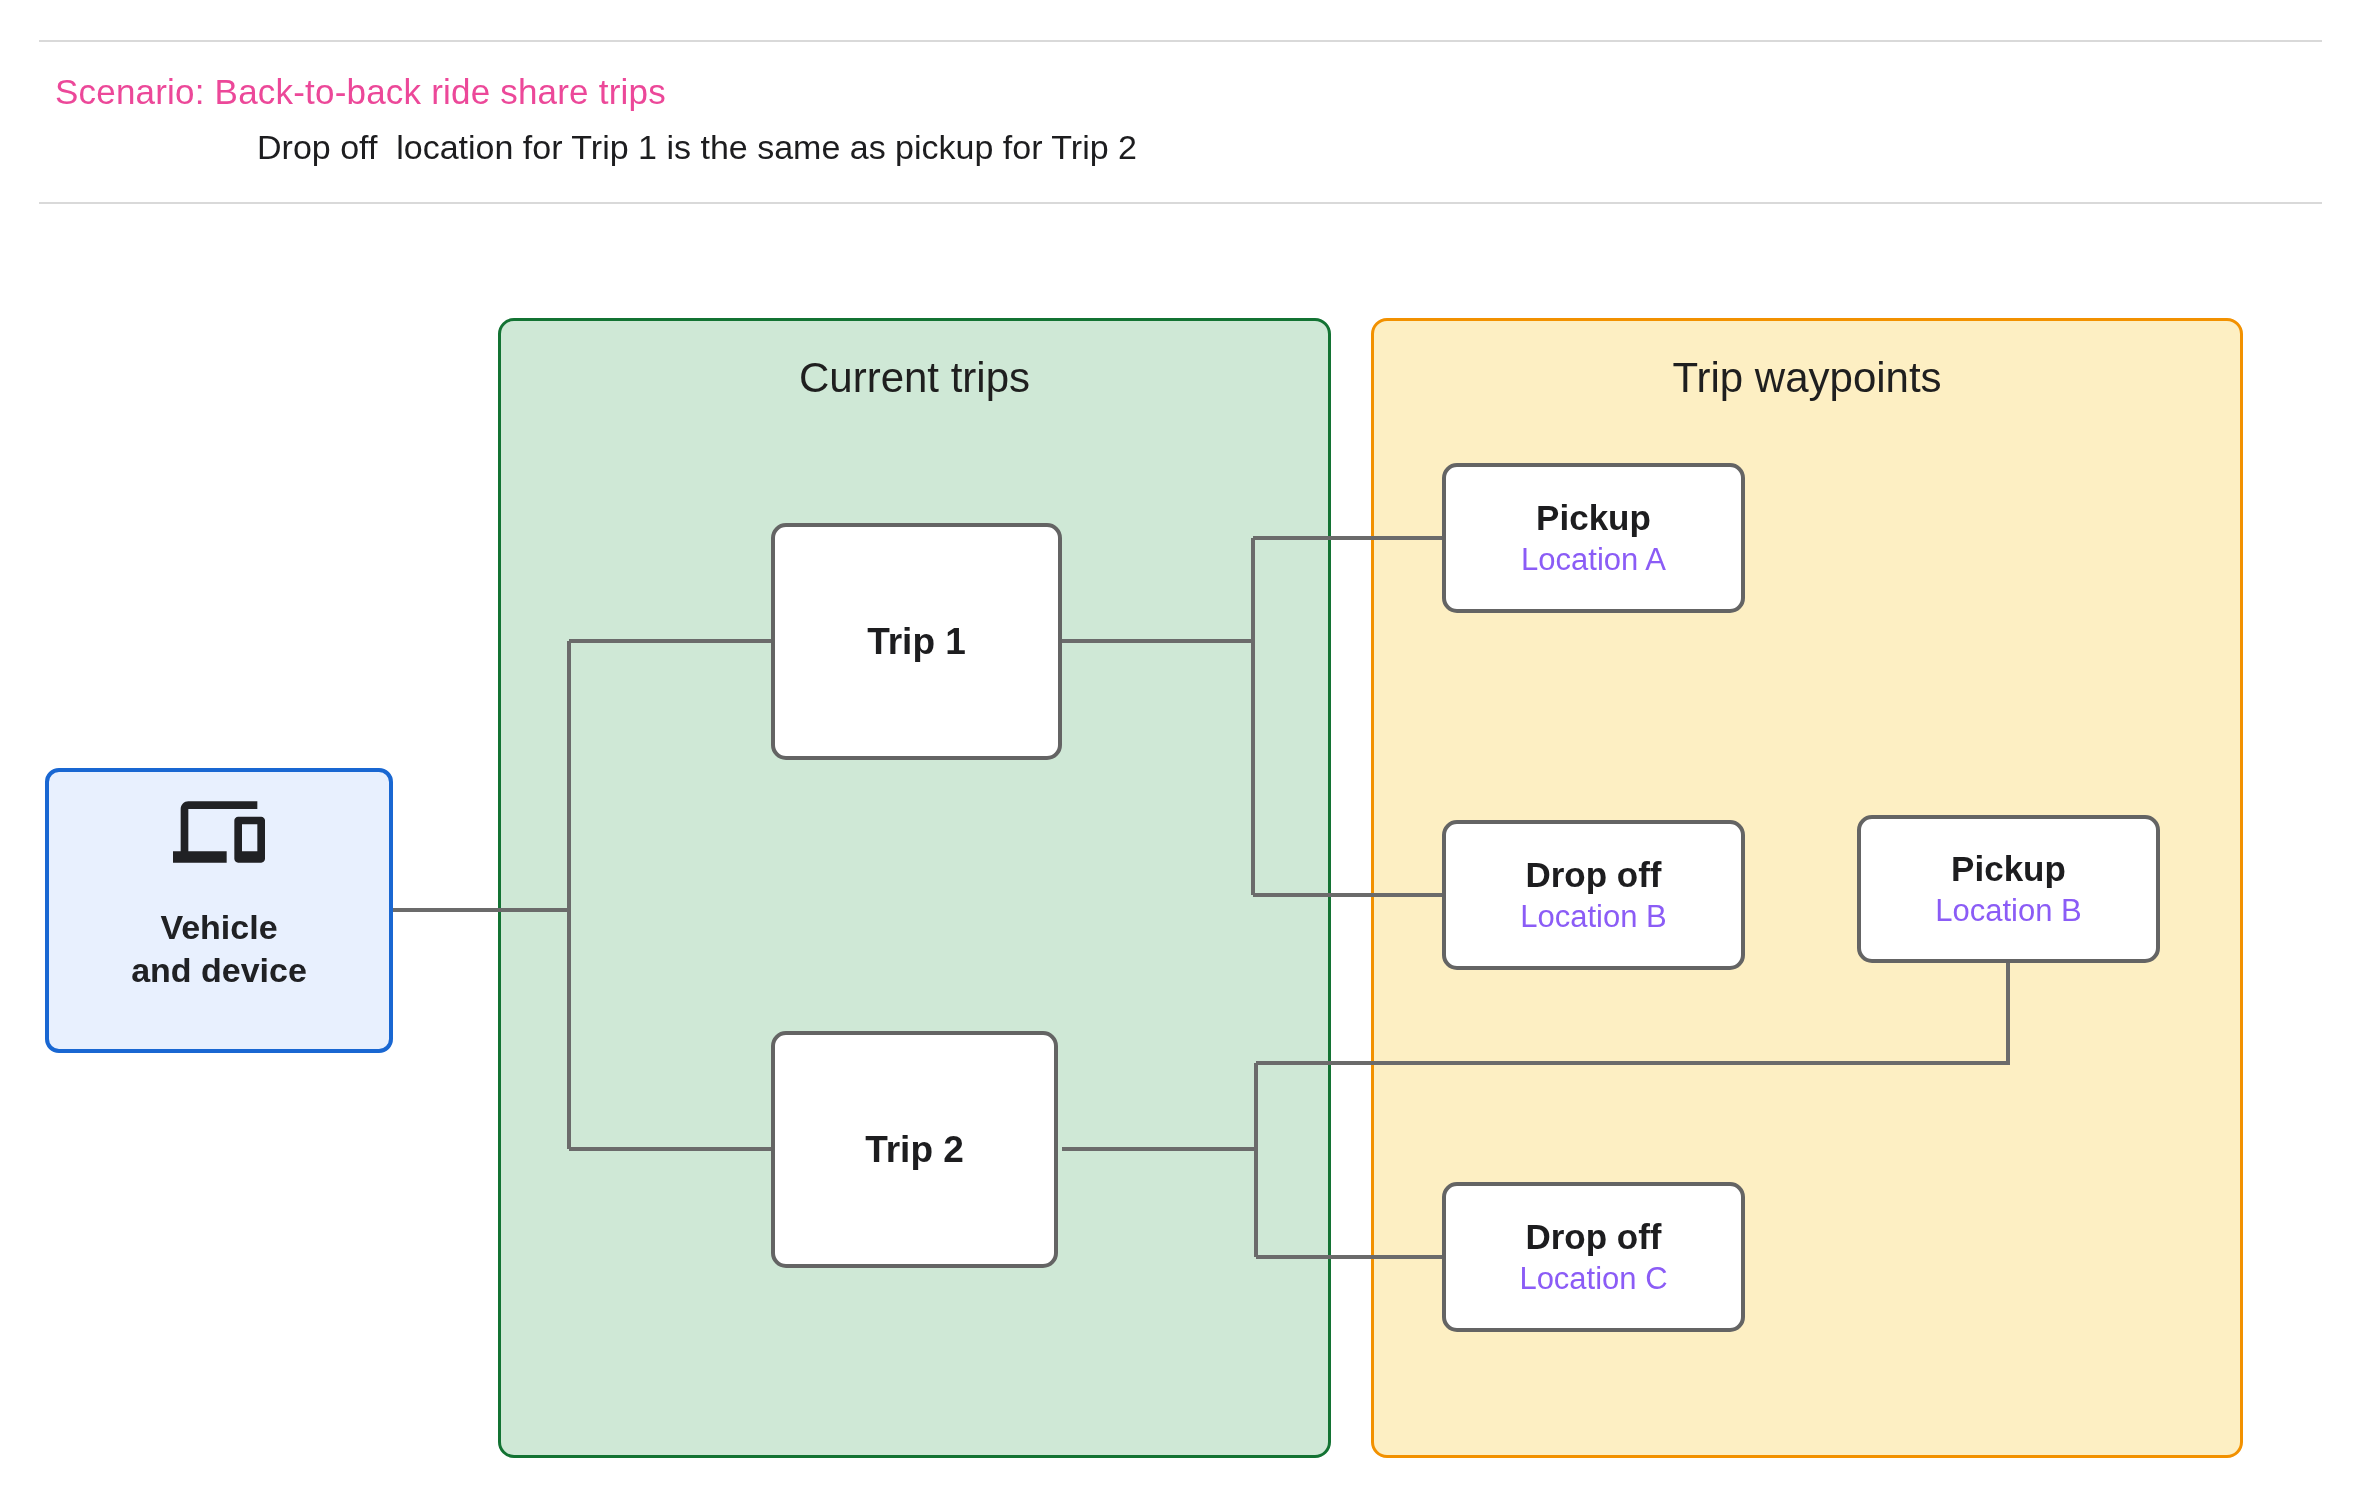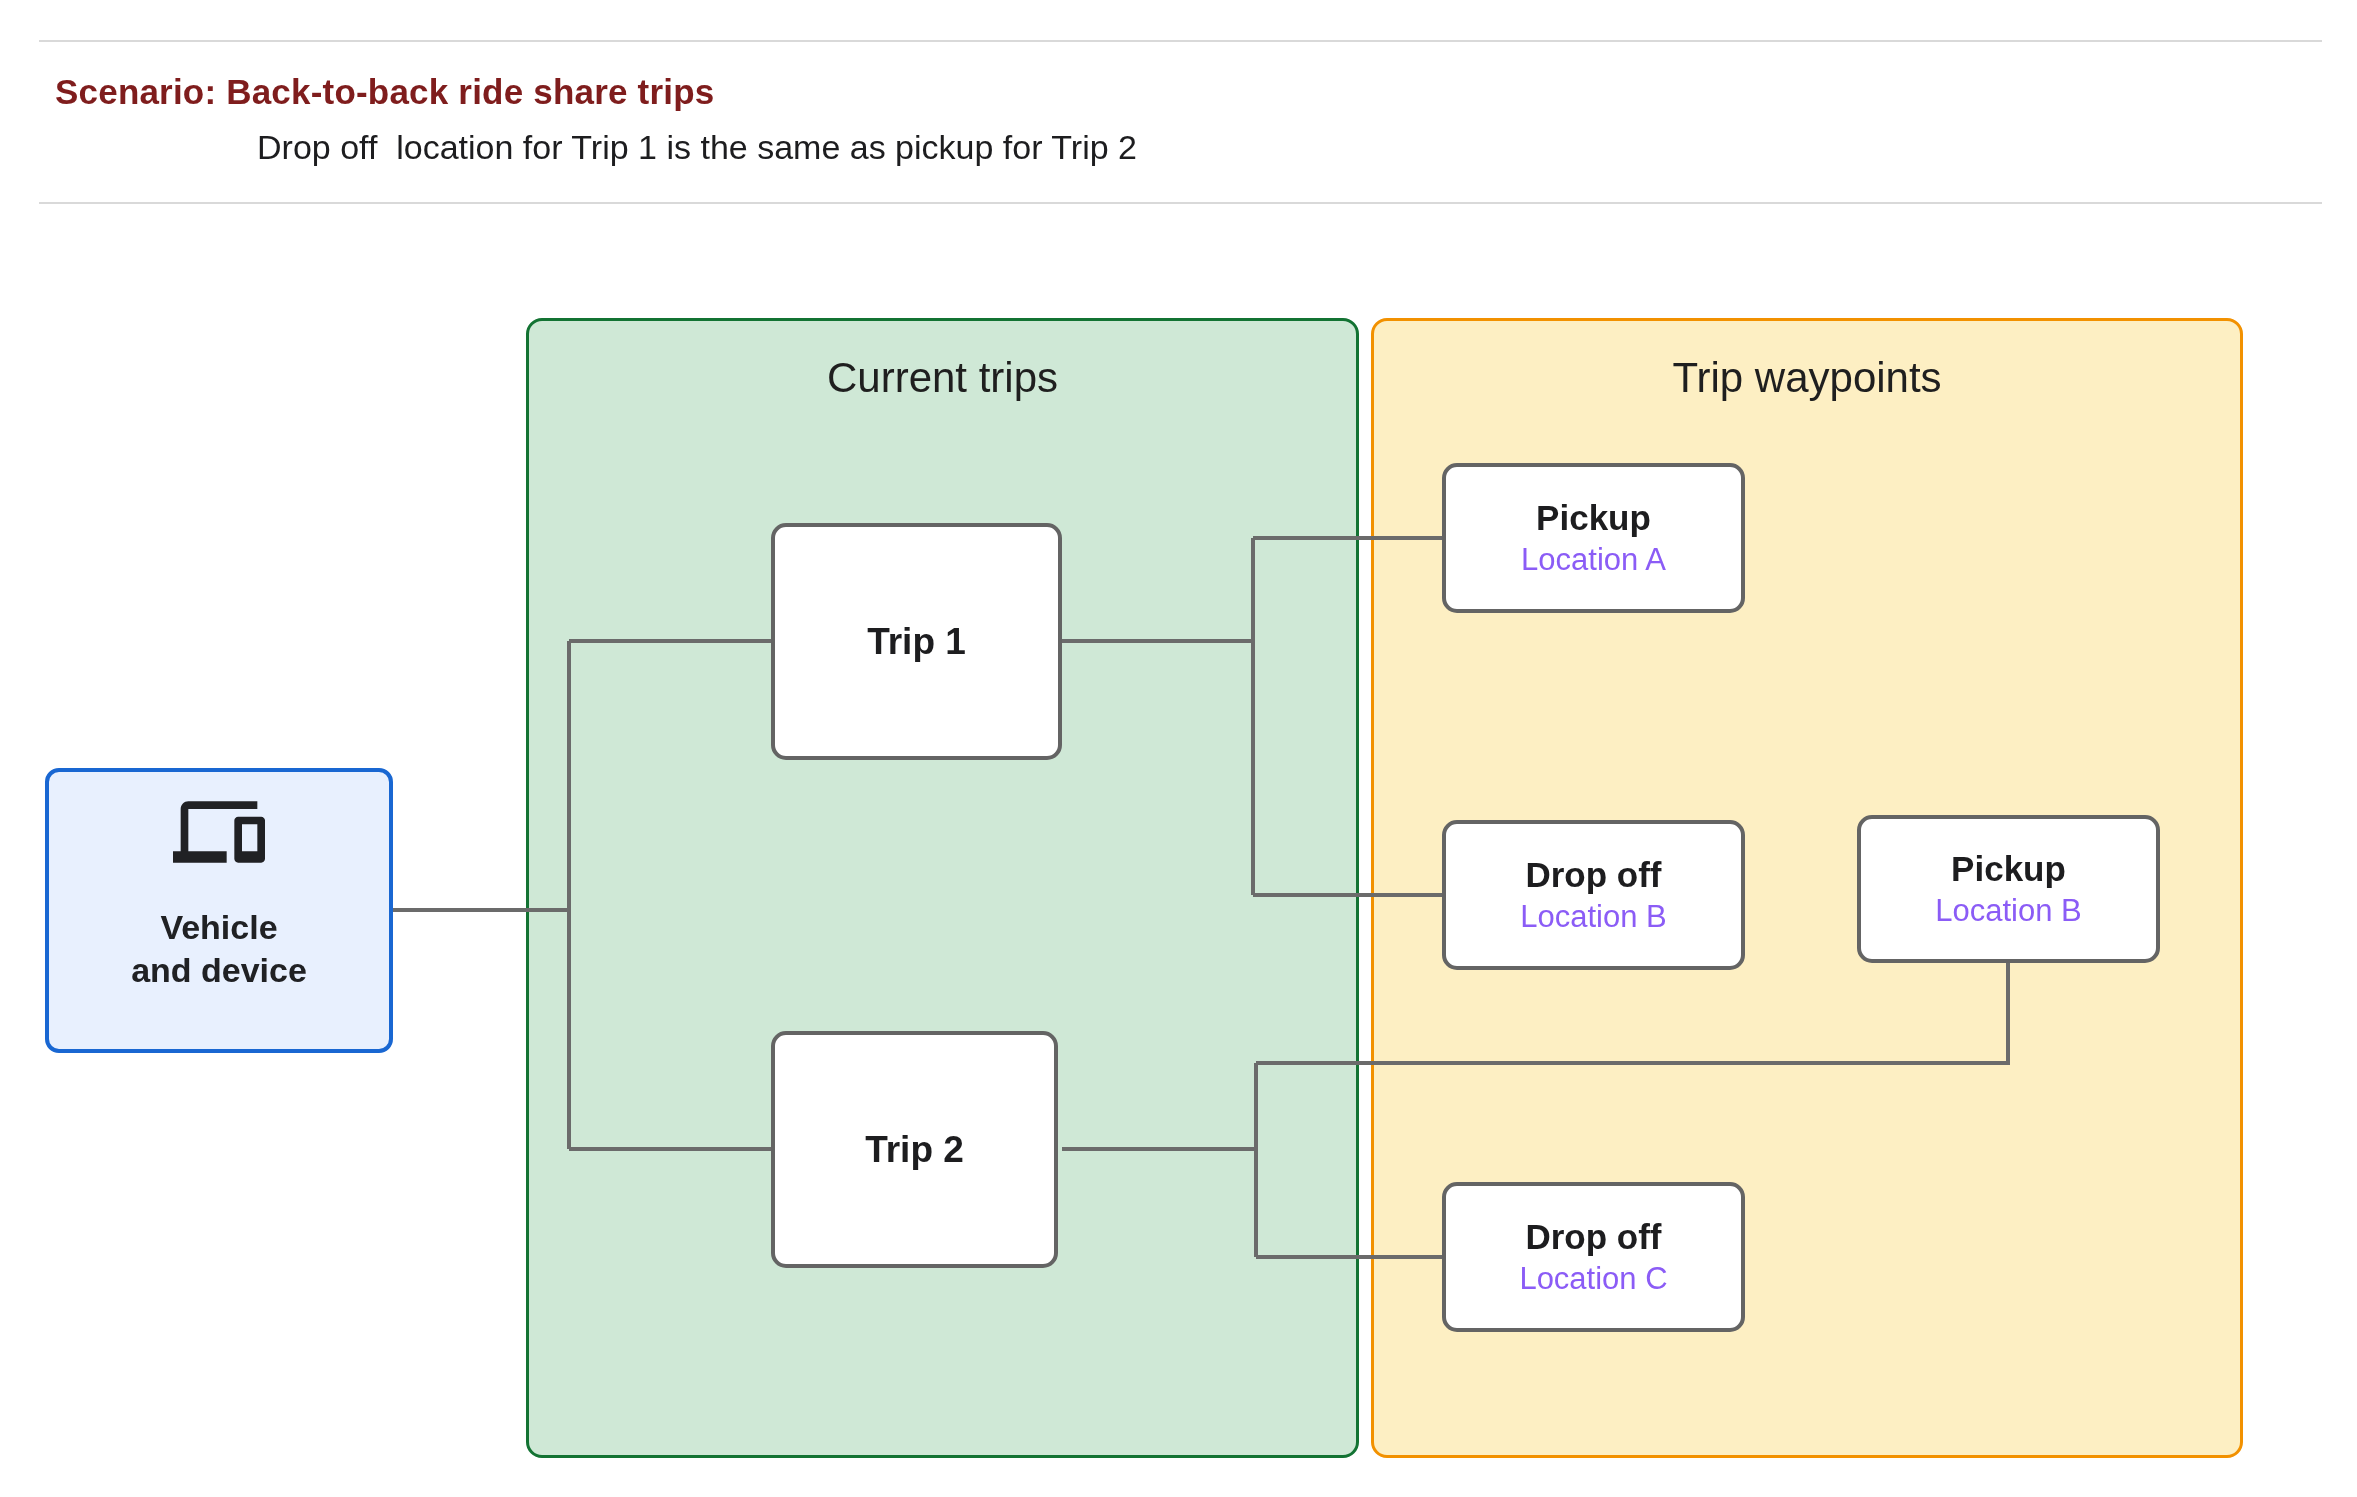--- a/index.html
+++ b/index.html
@@ -9,31 +9,31 @@
     background:#ffffff;
     font-family:"Liberation Sans", sans-serif;
     color:#202124;
     overflow:hidden;
   }
   .hr{position:absolute;height:2px;background:#d9d9d9;left:39px;width:2283px;}
   .hr-top{top:40px;}
   .hr-bottom{top:202px;}
   .title{
     position:absolute;left:55px;top:72px;
-    font-size:35px;font-weight:700;letter-spacing:.2px;color:#7f1d1d;
+    font-size:35px;font-weight:400;letter-spacing:.2px;color:#ec4899;
   }
   .subtitle{
     position:absolute;left:257px;top:128px;
     font-size:34px;font-weight:400;color:#1d1d1f;
     white-space:pre-wrap;
   }
   .group{position:absolute;border-radius:16px;box-sizing:border-box;}
   .group-green{
     left:498px;top:318px;width:833px;height:1140px;
-    background:#cfe8d6;border:3px solid #137333;margin-left:28px;
+    background:#cfe8d6;border:3px solid #137333;
   }
   .group-yellow{
     left:1371px;top:318px;width:872px;height:1140px;
     background:#fdefc3;border:3px solid #f29100;
   }
   .group-title{
     position:absolute;left:0;right:0;top:33px;
     text-align:center;font-size:42px;font-weight:400;color:#1f1f1f;
   }
   .connectors{position:absolute;left:0;top:0;}

